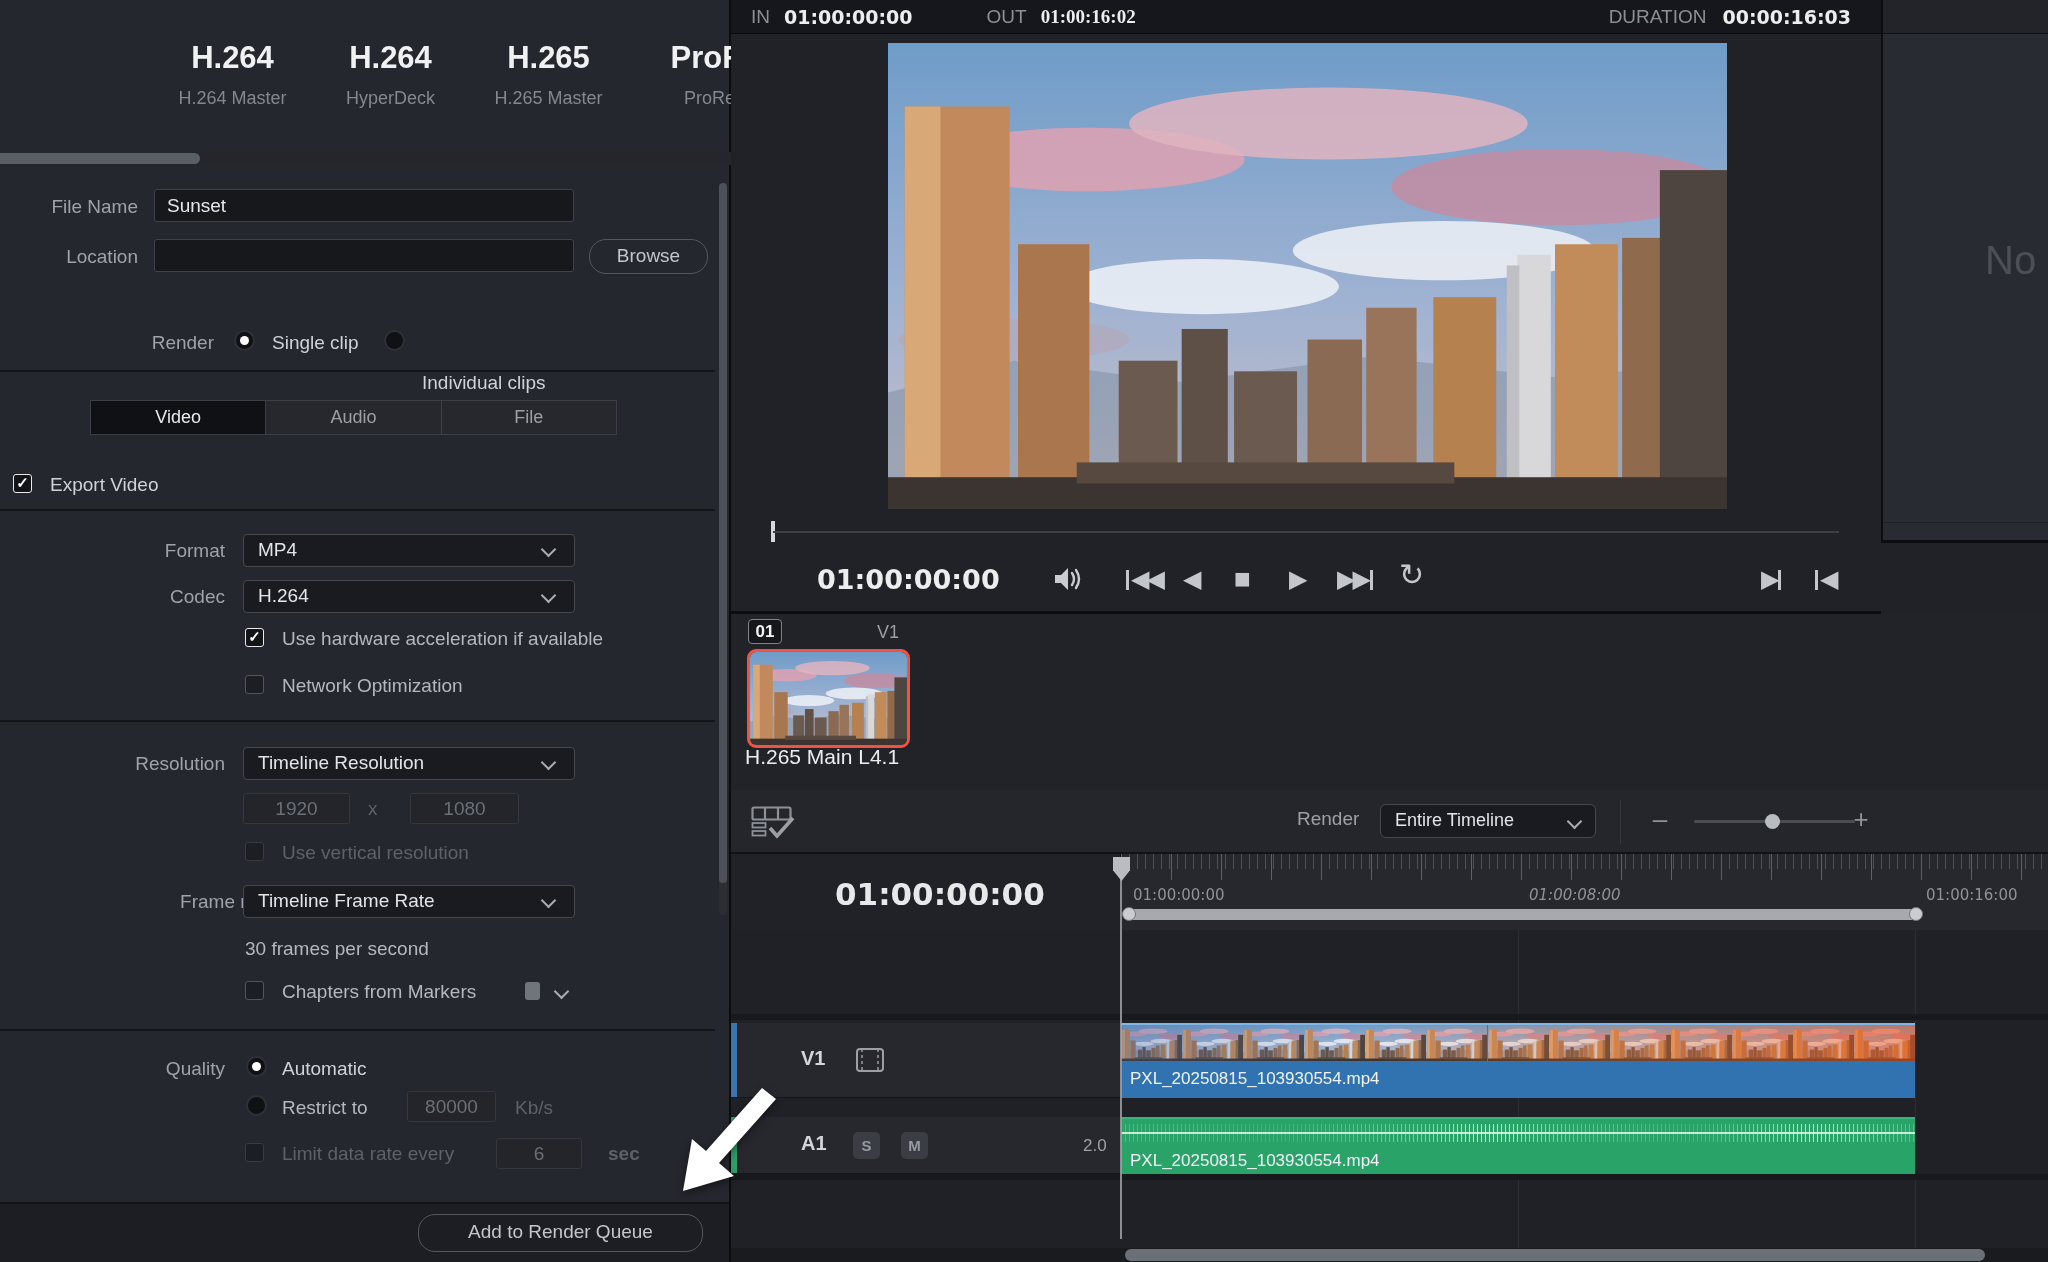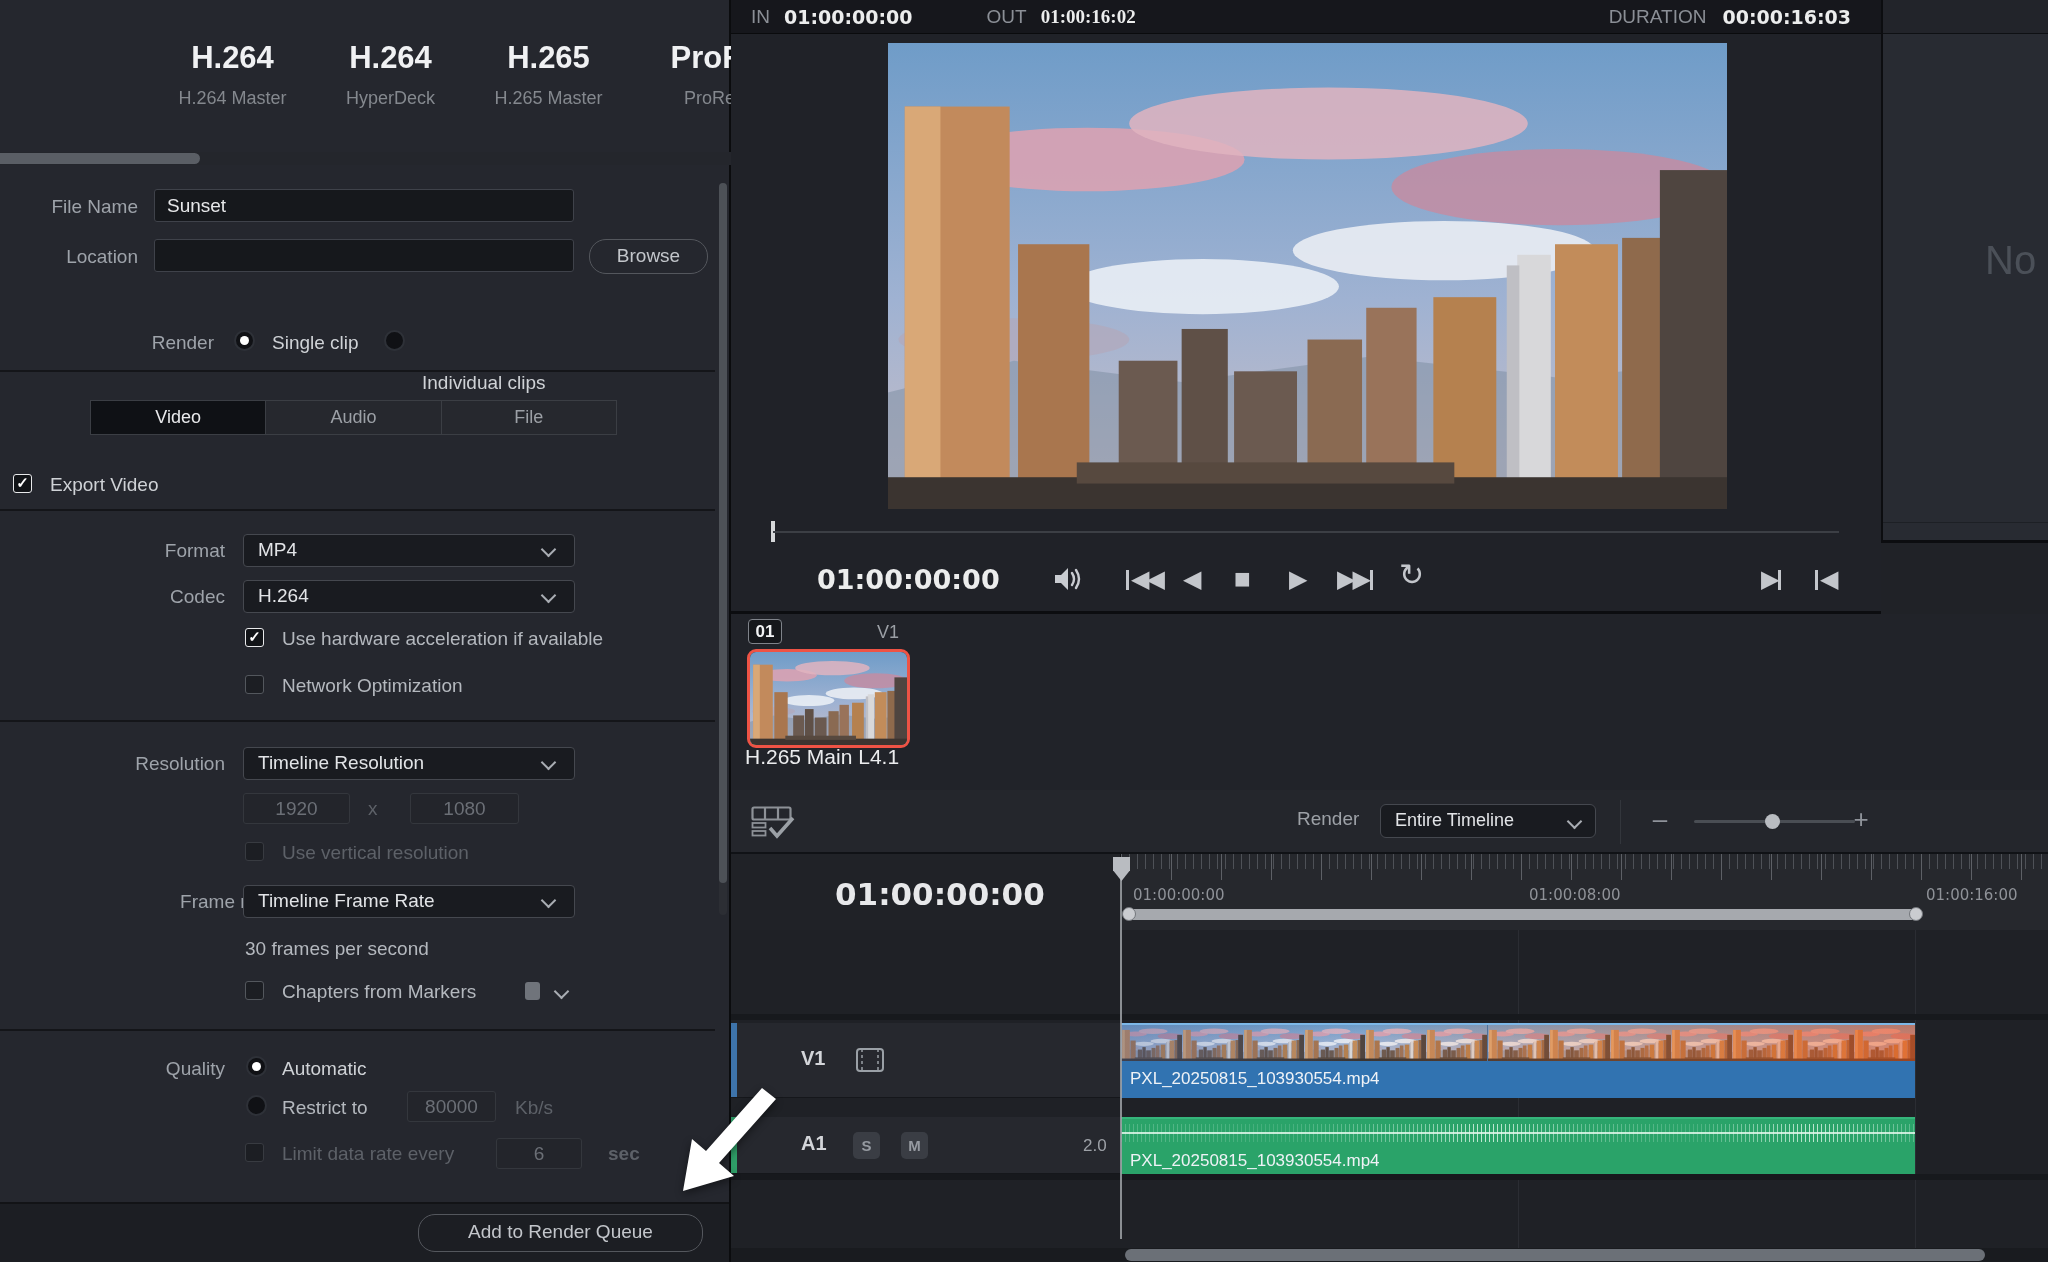--- a/index.html
+++ b/index.html
@@ -336,21 +336,21 @@
       <div class="tl-knob"></div>
       <div class="tl-zbtn" style="left:1116px;">+</div>
     </div>
 
     <div class="tl-header">
       <div class="tc-block">
         <div class="tc-big">01:00:00:00</div>
       </div>
       <div class="ruler">
         <div class="rlabel" style="left:12px;">01:00:00:00</div>
-        <div class="rlabel" style="left:408px;">01:00:08:00</div>
+        <div class="rlabel" style="left:408px;font-style:italic;">01:00:08:00</div>
         <div class="rlabel" style="left:805px;">01:00:16:00</div>
         <div class="rangebar">
           <i style="left:-3px;"></i>
           <i style="right:-3px;"></i>
         </div>
       </div>
     </div>
     <div class="playhead-top"></div>
     <div class="playhead-line"></div>
 

